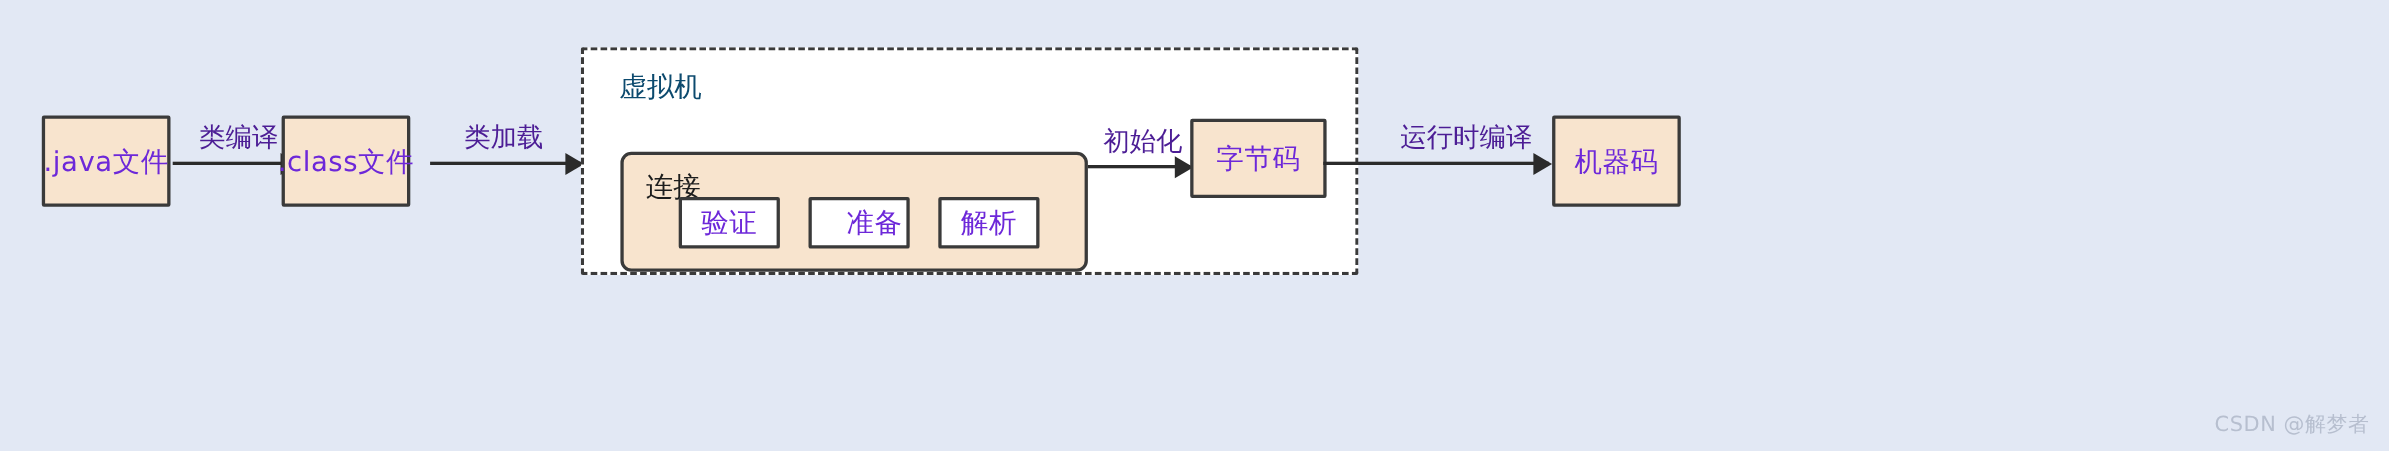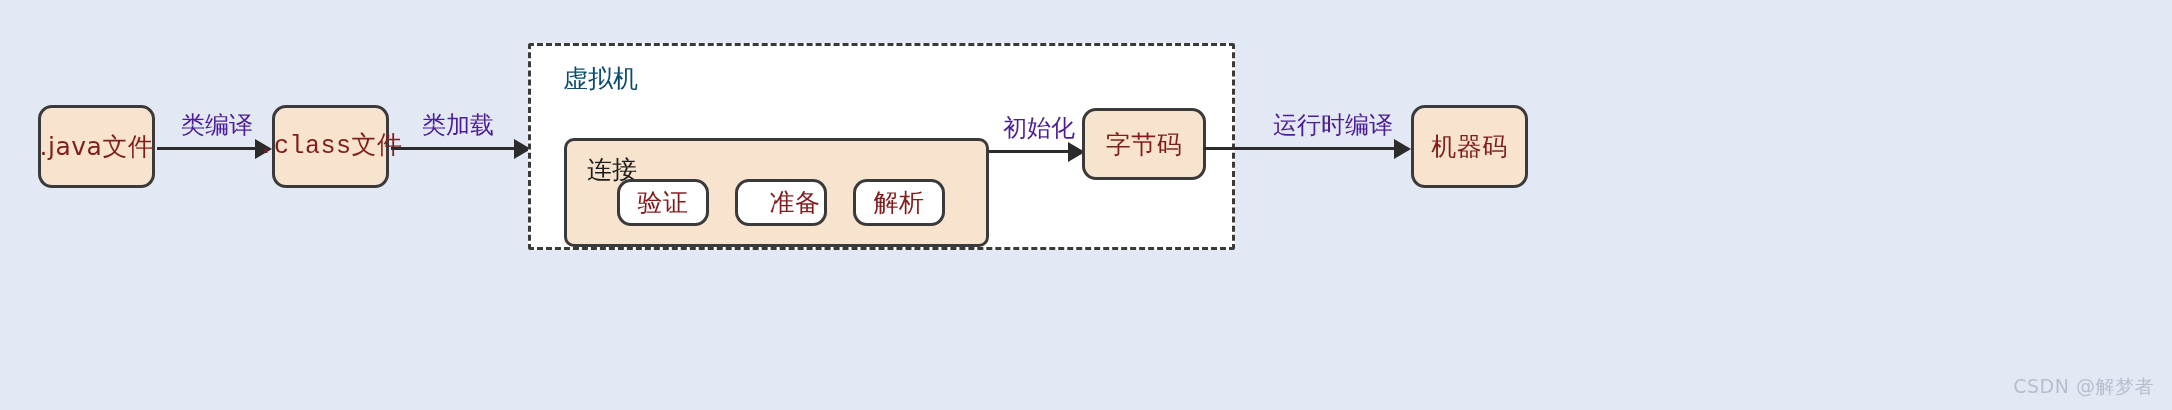--- a/index.html
+++ b/index.html
@@ -21,25 +21,25 @@
     width: 2172px;
     height: 410px;
   }
 
   
   .node {
     position: absolute;
     box-sizing: border-box;
     background: #f8e4ce;
     border: 3px solid #3a3a3a;
-    border-radius: 14px;
+    border-radius: 2px;
     display: flex;
     align-items: center;
     justify-content: center;
-    color: #7f1d1d;
+    color: #6d28d9;
     font-size: 25px;
     line-height: 1;
     letter-spacing: .5px;
     white-space: nowrap;
   }
 
   .node.white {
     background: #ffffff;
   }
 
@@ -123,21 +123,21 @@
 
   <div class="node" style="left:38px; top:105px; width:117px; height:83px;">
     <span>.java文件</span>
   </div>
 
   <div class="arrow" style="left:157px; top:147px; width:112px;">
     <span class="head"></span>
   </div>
   <div class="arrow-label" style="left:181px; top:113px;">类编译</div>
 
-  <div class="node" style="left:272px; top:105px; width:117px; height:83px;font-family:Liberation Mono, monospace;">
+  <div class="node" style="left:256px; top:105px; width:117px; height:83px;">
     <span>.class文件</span>
   </div>
 
   <div class="arrow" style="left:391px; top:147px; width:137px;">
     <span class="head"></span>
   </div>
   <div class="arrow-label" style="left:422px; top:113px;">类加载</div>
 
   <div class="vm-container" style="left:528px; top:43px; width:707px; height:207px;">
     <div class="vm-title">虚拟机</div>

